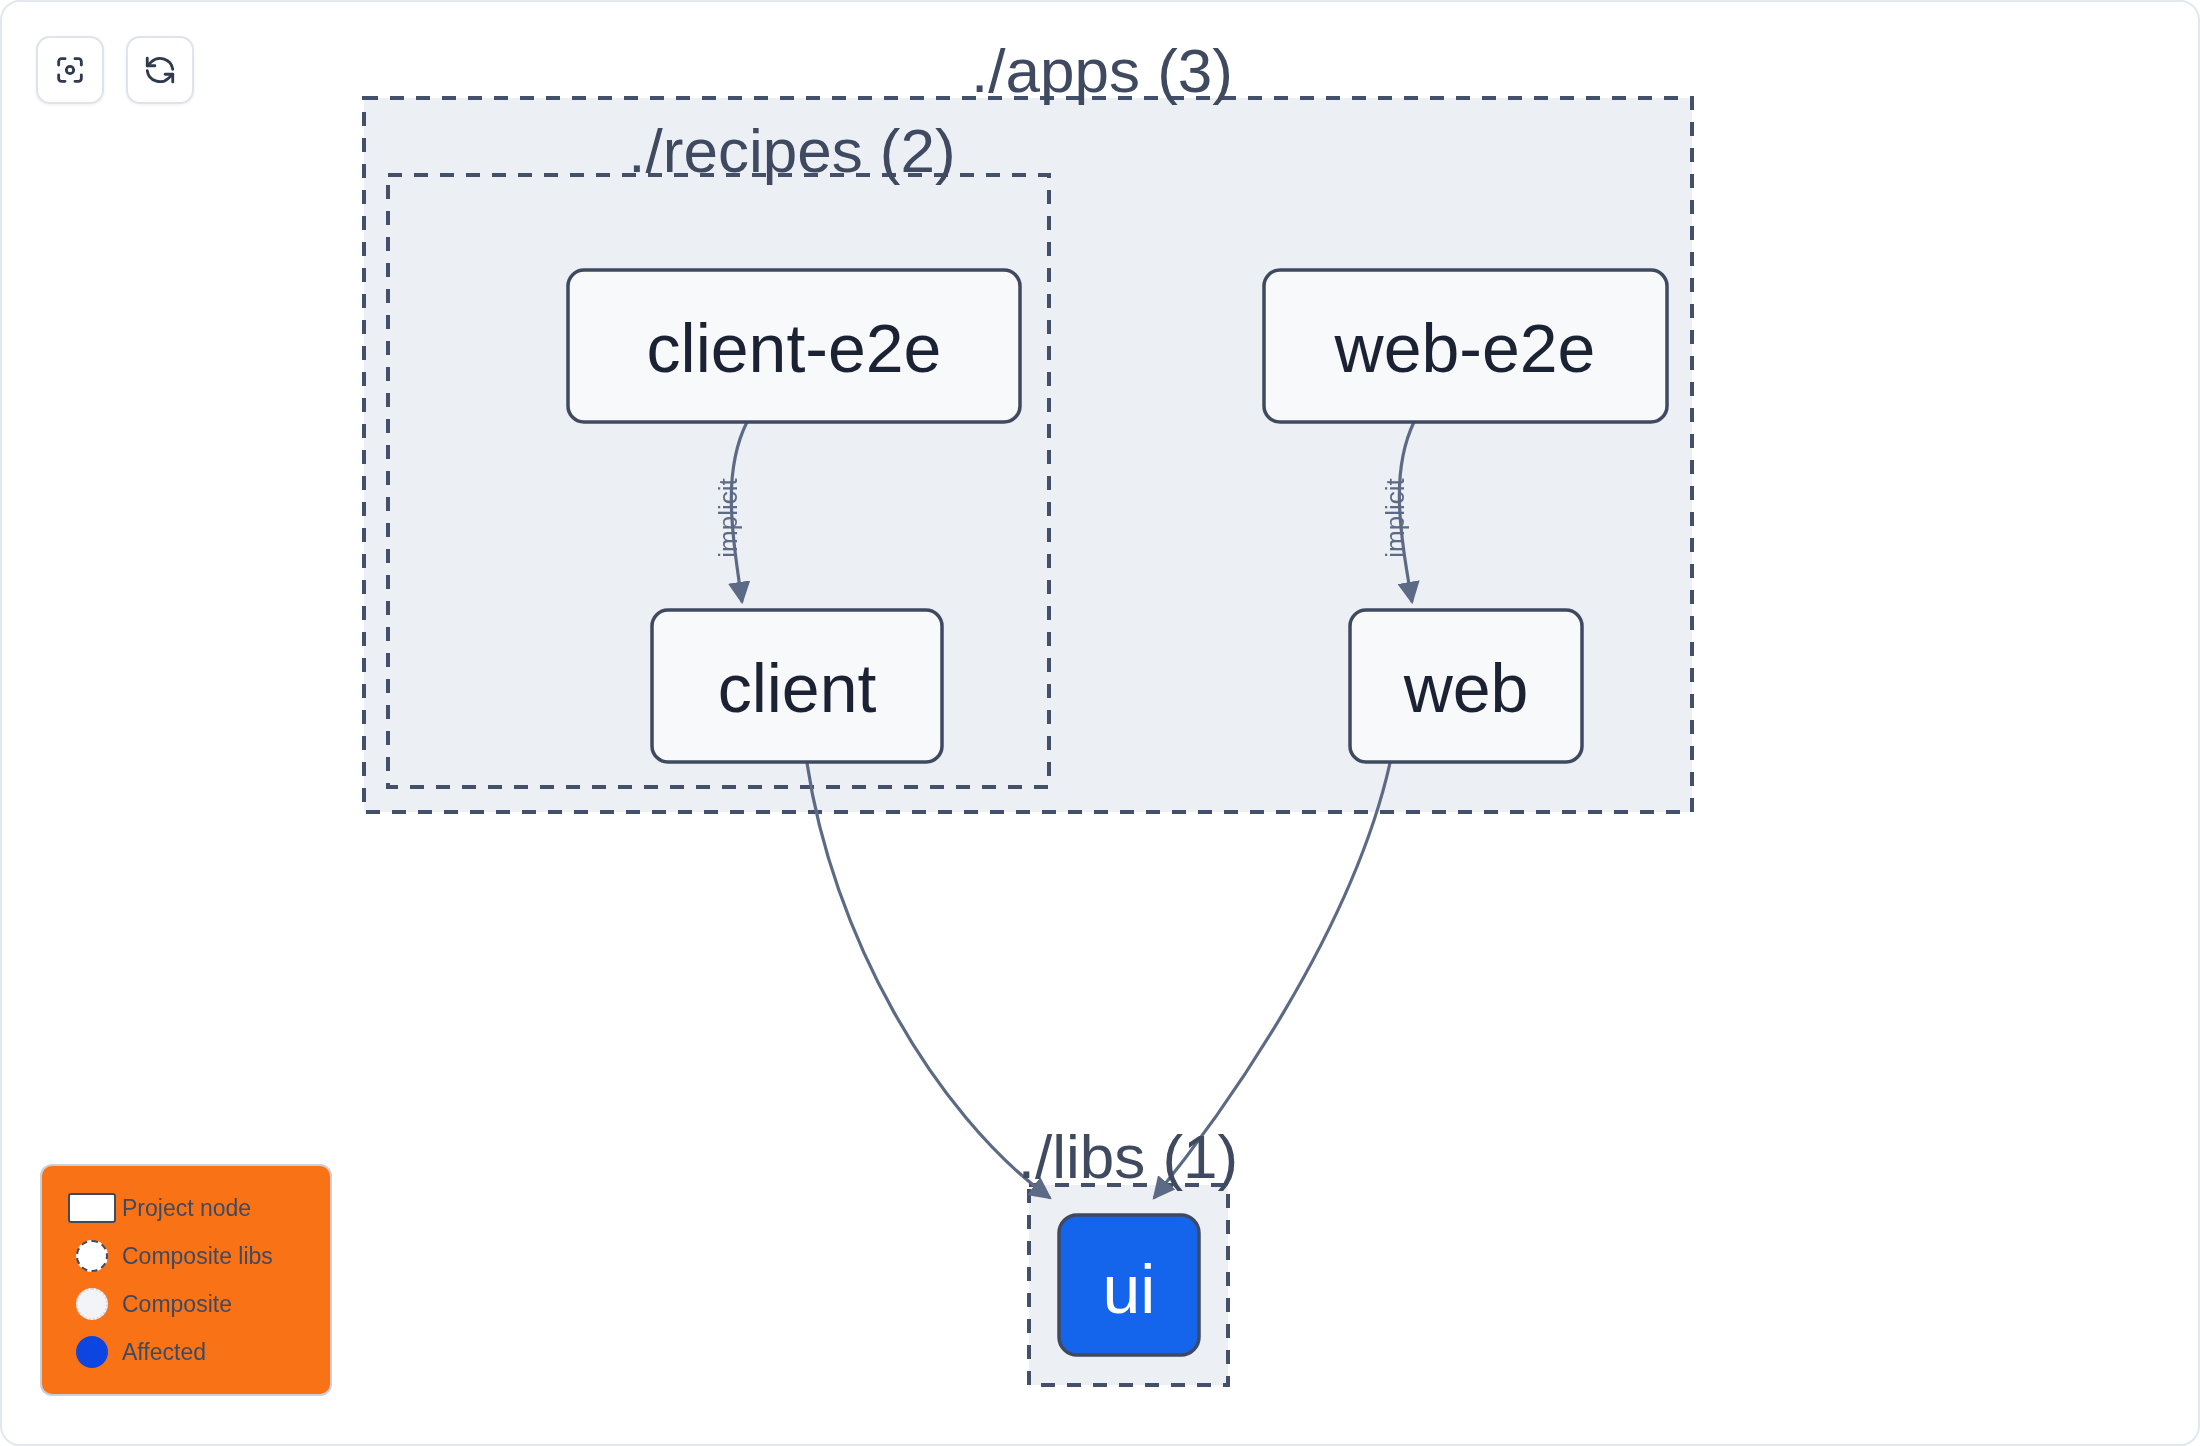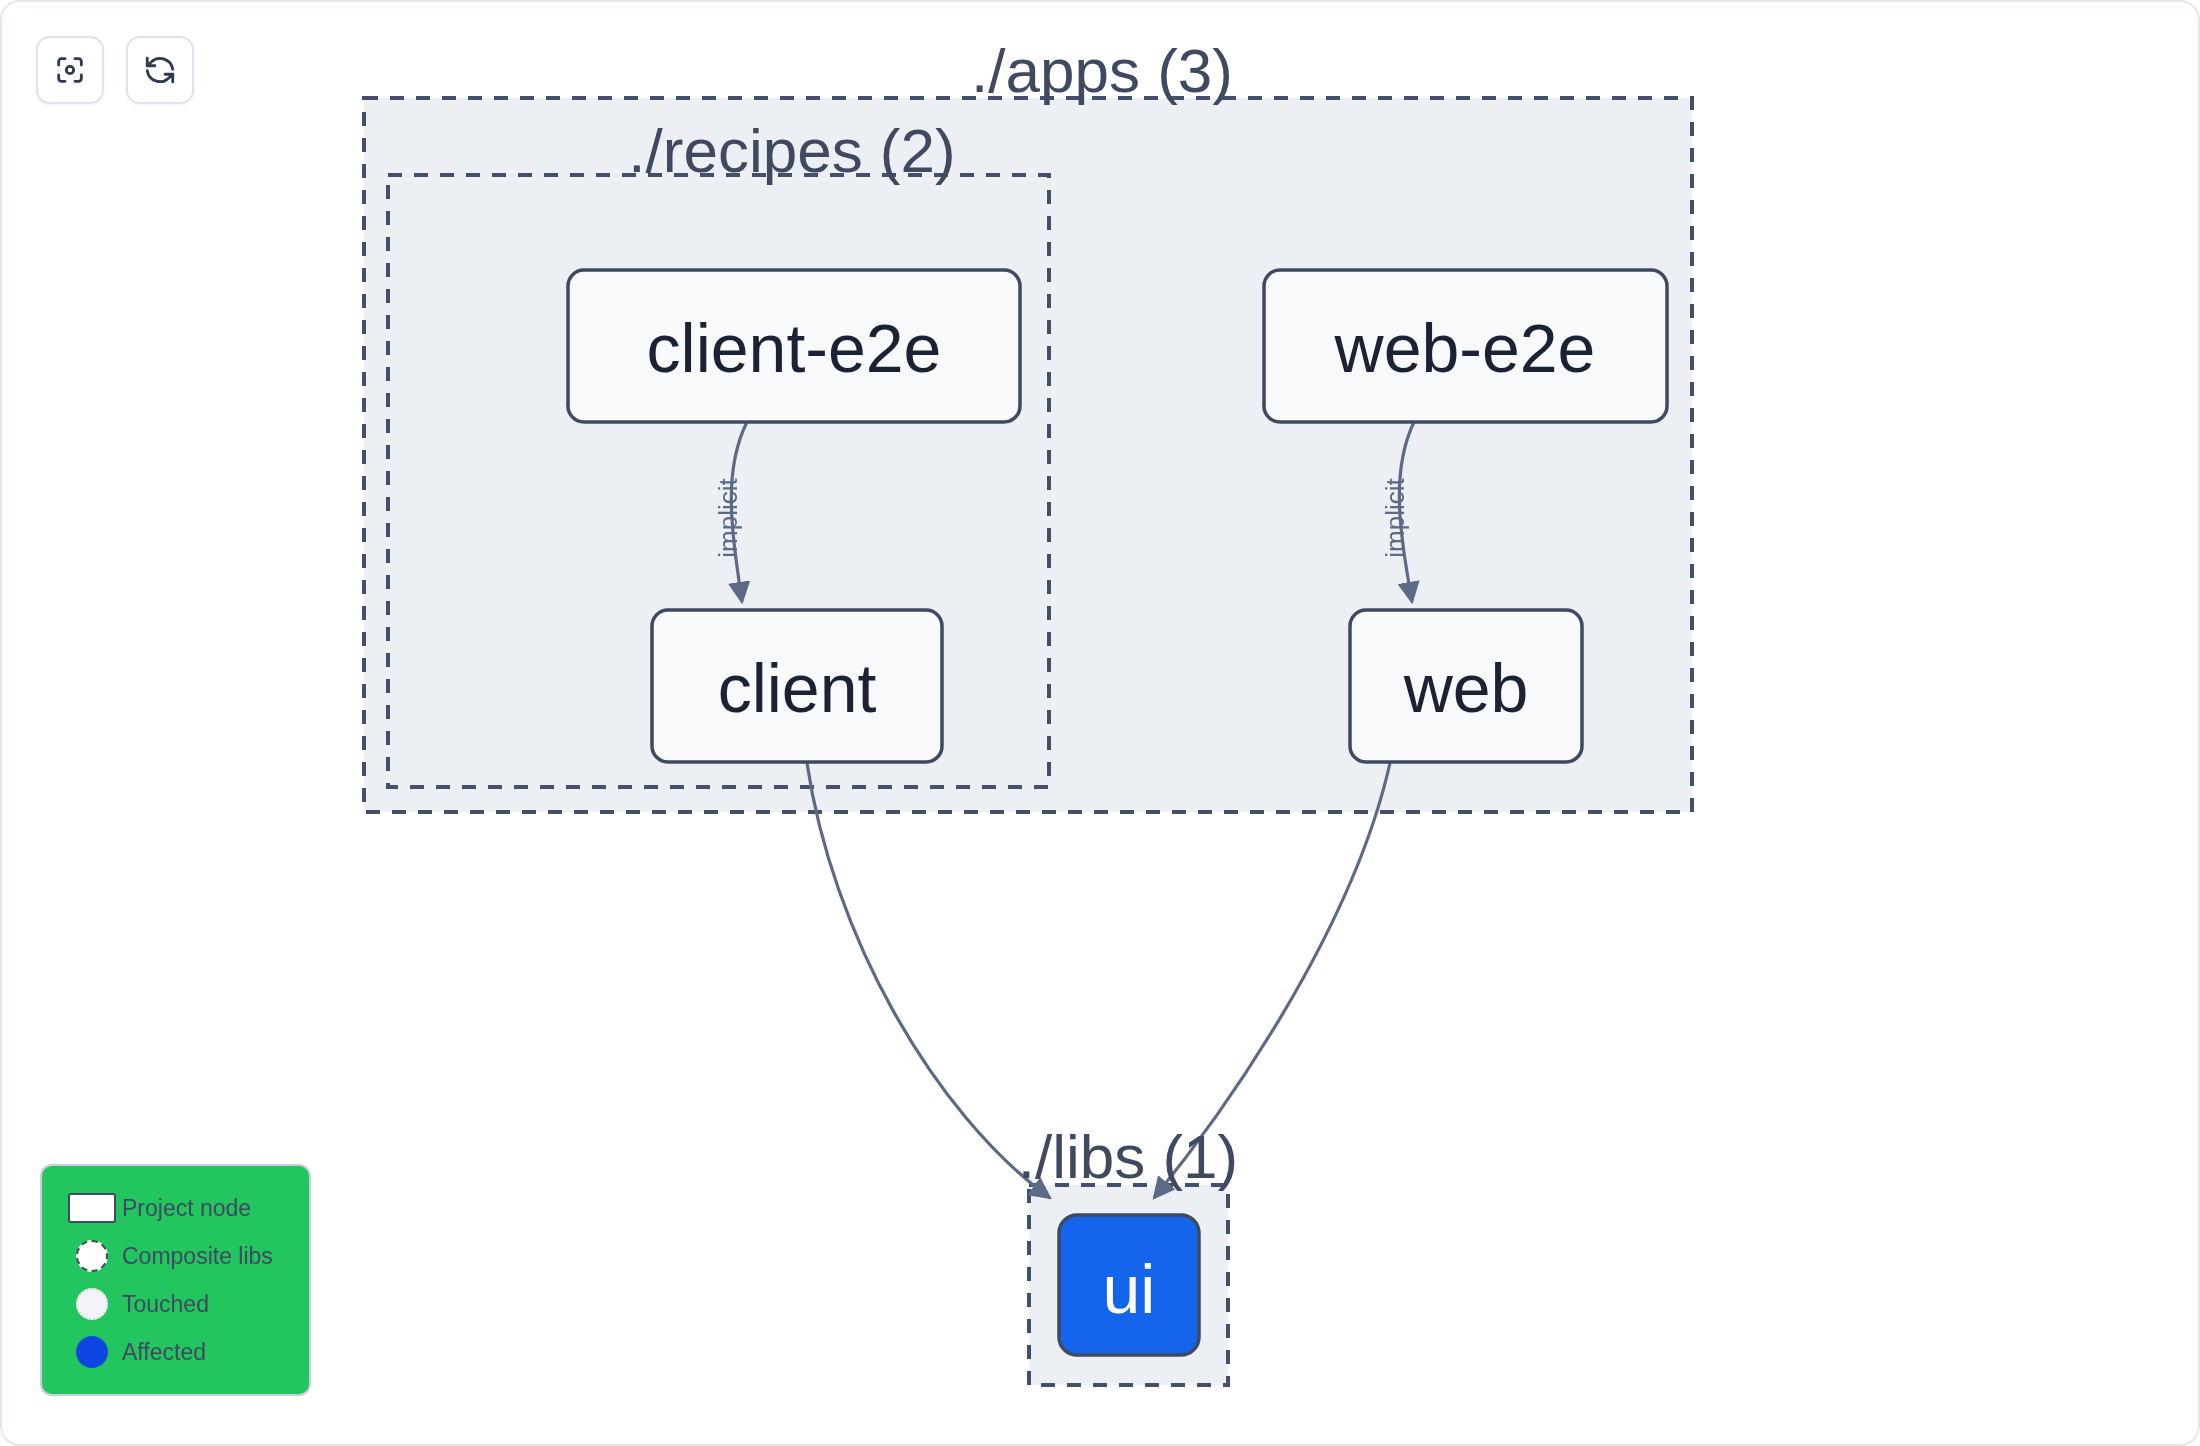--- a/index.html
+++ b/index.html
@@ -104,22 +104,22 @@
     font-size: 26px;
     text-anchor: middle;
     dominant-baseline: central;
   }
 
   
   .legend {
     position: absolute;
     left: 38px;
     bottom: 48px;
-    width: 271px;
-    background: #22c55e;
+    width: 292px;
+    background: #f97316;
     border: 2px solid #c9cfdb;
     border-radius: 12px;
     padding: 18px 20px;
     box-sizing: border-box;
     z-index: 30;
   }
   .legend-row {
     display: flex;
     align-items: center;
     height: 48px;
@@ -266,21 +266,21 @@
     <div class="legend-row">
       <span class="legend-swatch">
         <span class="sw-dashed-circle"></span>
       </span>
       <span class="legend-text">Composite libs</span>
     </div>
     <div class="legend-row">
       <span class="legend-swatch">
         <span class="sw-affected-circle"></span>
       </span>
-      <span class="legend-text">Touched</span>
+      <span class="legend-text">Composite</span>
     </div>
     <div class="legend-row">
       <span class="legend-swatch">
         <span class="sw-solid-circle"></span>
       </span>
       <span class="legend-text">Affected</span>
     </div>
   </div>
 
 </div>

